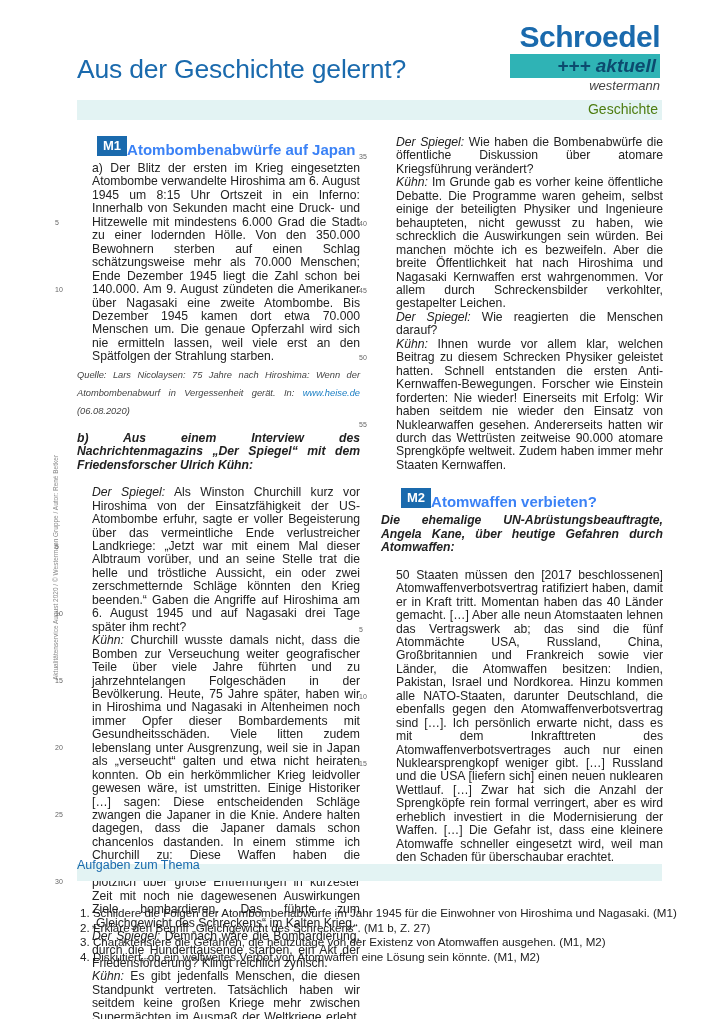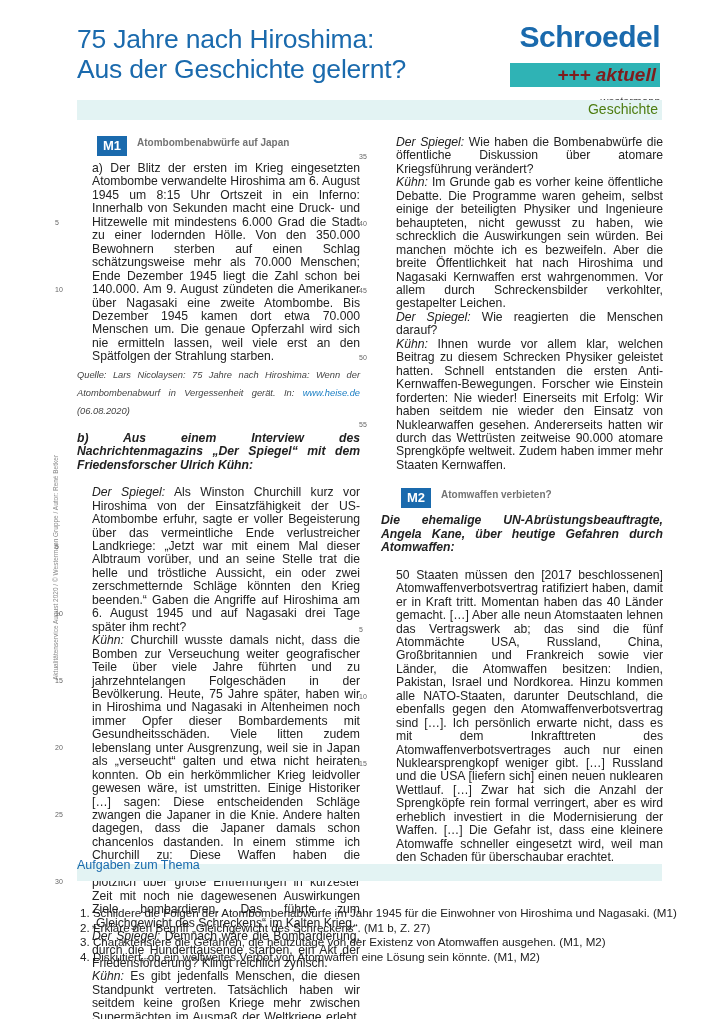--- a/index.html
+++ b/index.html
@@ -2,54 +2,54 @@
 <html><head>
 <meta charset="utf-8">
 <style>
   html, body { margin: 0; padding: 0; background: #ffffff; }
   body { width: 720px; height: 1019px; position: relative; overflow: hidden;
          font-family: "Liberation Sans", "DejaVu Sans", sans-serif; color: #222; }
   .title { position: absolute; left: 77px; top: 24px; margin: 0; font-weight: normal;
            font-size: 26.5px; line-height: 30px; color: #1a6aad; letter-spacing: -0.2px; }
   .logo { position: absolute; right: 60px; top: 22px; width: 150px; text-align: right; }
   .logo-schroedel { font-size: 30px; font-weight: bold; color: #1a6aad; line-height: 30px; letter-spacing: -0.5px; }
-  .logo-aktuell { background: #2fb3b5; color: #7f1d1d; font-style: italic; font-weight: bold;
-                  font-size: 19px; line-height: 24px; padding: 0 4px 0 0; margin-top: 11px; }
-  .logo-westermann { font-style: italic; font-size: 11px; color: #444; margin-top: 8px; }
+  .logo-aktuell { background: #2fb3b5; color: #0c4a6e; font-style: italic; font-weight: bold;
+                  font-size: 19px; line-height: 24px; padding: 0 4px 0 0; margin-top: 2px; }
+  .logo-westermann { font-style: italic; font-size: 13px; color: #444; }
   .header-band { position: absolute; left: 77px; top: 100px; width: 585px; height: 20px; background: #e3f3f3; }
   .subject { position: absolute; right: 62px; top: 101px; font-size: 14px; color: #4d7c0f; }
   .vertical { position: absolute; left: 52px; top: 680px; transform: rotate(-90deg); transform-origin: 0 0;
               font-size: 6.5px; color: #888; white-space: nowrap; }
 
   .col { position: absolute; top: 136px; font-size: 12.2px; line-height: 13.45px; }
   .col-left { left: 77px; width: 283px; }
   .col-right { left: 381px; width: 282px; top: 136px; }
 
-  .m-head { display: flex; align-items: flex-start; margin-bottom: 6px; padding-left: 20px; }
+  .m-head { display: flex; align-items: flex-end; margin-bottom: 6px; padding-left: 20px; }
   .badge { background: #1a6aad; color: #fff; font-weight: bold; font-size: 13px;
            padding: 2px 6px; line-height: 16px; }
-  .m-title { font-weight: bold; font-size: 10px; margin-left: 10px; color: #737373; }
+  .m-title { font-weight: bold; font-size: 15px; margin-left: 0; color: #3b82f6; }
 
   .body-text { text-align: justify; position: relative; padding-left: 15px; hyphens: manual; }
   .body-text p { margin: 0; }
   .ln { position: absolute; left: -22px; font-size: 7px; color: #666; }
   .source { font-style: italic; font-size: 9.3px; line-height: 18px; color: #444; margin: 2px 0 0 0; text-align: justify; }
   .source a { color: #1a7ec4; text-decoration: none; font-style: italic; }
   .intro { font-style: italic; margin: 12px 0 14px 0; text-align: justify; font-weight: bold; }
   .speaker { font-weight: normal; font-style: italic; }
 
   .tasks-band { position: absolute; left: 77px; top: 864px; width: 585px; height: 17px; background: #e3f3f3; }
   .tasks-title { position: absolute; left: 77px; top: 858px; font-size: 12.5px; color: #1a6aad; font-weight: normal; margin: 0; }
   .tasks { position: absolute; left: 80px; top: 906px; margin: 0; padding: 0; list-style: none; font-size: 11.6px; line-height: 14.5px; color: #222; }
 </style>
 </head>
 <body>
 
 <h1 class="title">
-  <span>75 Jahre nach Hiroshima:</span><br>
+  <br>
   <span>Aus der Geschichte gelernt?</span>
 </h1>
 <div class="logo">
   <div class="logo-schroedel">Schroedel</div>
   <div class="logo-aktuell">+++ aktuell</div>
   <div class="logo-westermann">westermann</div>
 </div>
 <div class="header-band"></div>
 <div class="subject">Geschichte</div>
 <div class="vertical">Aktualitätenservice August 2020 / © Westermann Gruppe / Autor: René Betker</div>

